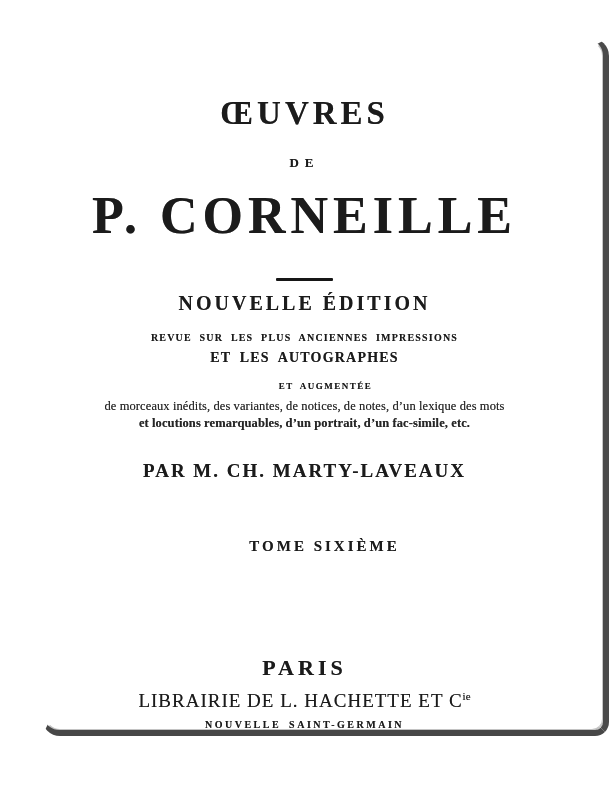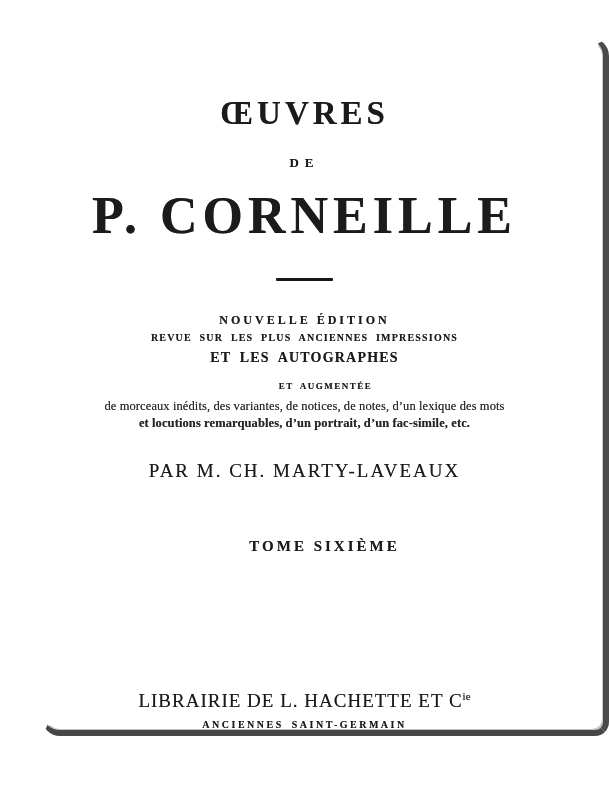--- a/index.html
+++ b/index.html
@@ -42,27 +42,27 @@
     left: 0;
     right: 0;
     text-align: center;
     white-space: nowrap;
     text-shadow: 0 0 0.5px rgba(20,20,20,0.55);
   }
   .series-title    { top: 95px;  font-size: 33px;   font-weight: bold; letter-spacing: 4px; }
   .connector       { top: 155px; font-size: 13px;   font-weight: bold; letter-spacing: 6px; }
   .author-name     { top: 186px; font-size: 52px;   font-weight: bold; letter-spacing: 5px; }
   .title-rule      { position: absolute; top: 278px; left: 276px; width: 57px; height: 3px; background: #161616; border-radius: 1px; }
-  .edition         { top: 313px; font-size: 12px;   font-weight: bold; letter-spacing: 3px; text-align: center; }
+  .edition         { top: 292px; font-size: 20px;   font-weight: bold; letter-spacing: 3px; text-align: center; }
   .edition-note-1  { top: 332px; font-size: 10px;   font-weight: bold; letter-spacing: 1.2px; word-spacing: 4px; }
   .edition-note-2  { top: 350px; font-size: 14px;   font-weight: bold; letter-spacing: 1.2px; word-spacing: 4px; }
   .augmented       { top: 381px; font-size: 9px;    font-weight: bold; letter-spacing: 1.5px; word-spacing: 3px; padding-left: 42px; }
   .aug-detail-1    { top: 399px; font-size: 12.5px; font-weight: normal; letter-spacing: 0.1px; color: #262626; }
   .aug-detail-2    { top: 416px; font-size: 12.5px; font-weight: bold; letter-spacing: 0.1px; color: #262626; }
-  .editor          { top: 460px; font-size: 19px;   font-weight: normal; letter-spacing: 2px; }
+  .editor          { top: 460px; font-size: 19px;   font-weight: bold; letter-spacing: 2px; }
   .volume          { top: 538px; font-size: 15px;   font-weight: bold; letter-spacing: 3px; padding-left: 40px; }
   .city            { top: 655px; font-size: 22px;   font-weight: bold; letter-spacing: 4px; }
   .publisher       { top: 690px; font-size: 19px;   font-weight: normal; letter-spacing: 1px; }
   .publisher sup   { font-size: 11px; letter-spacing: 0; }
   .address         { top: 719px; font-size: 10px;   font-weight: bold; letter-spacing: 2.5px; word-spacing: 3px; }
   .year-rule       { position: absolute; top: 741px; left: 297px; width: 15px; height: 2px; background: #1b1b1b; }
   .year            { top: 751px; font-size: 16px;   font-weight: bold; letter-spacing: 2px; }
 </style>
 </head>
 <body>
@@ -84,24 +84,25 @@
 
   <div class="line augmented">ET AUGMENTÉE</div>
 
   <div class="line aug-detail-1">de morceaux inédits, des variantes, de notices, de notes, d’un lexique des mots</div>
   <div class="line aug-detail-2">et locutions remarquables, d’un portrait, d’un fac-simile, etc.</div>
 
   <div class="line editor">PAR M. CH. MARTY-LAVEAUX</div>
 
   <div class="line volume">TOME SIXIÈME</div>
 
+  <div class="line city">PARIS</div>
 
   <div class="line publisher"><span>LIBRAIRIE DE L. HACHETTE ET C</span><sup>ie</sup></div>
 
-  <div class="line address">ANCIENNES SAINT-GERMAIN</div>
+  <div class="line address">NOUVELLE SAINT-GERMAIN</div>
 
   <div class="year-rule"></div>
 
   <div class="line year">1862</div>
 
   <div class="frame-light"></div>
   <div class="frame-dark"></div>
 
 </div>
 

